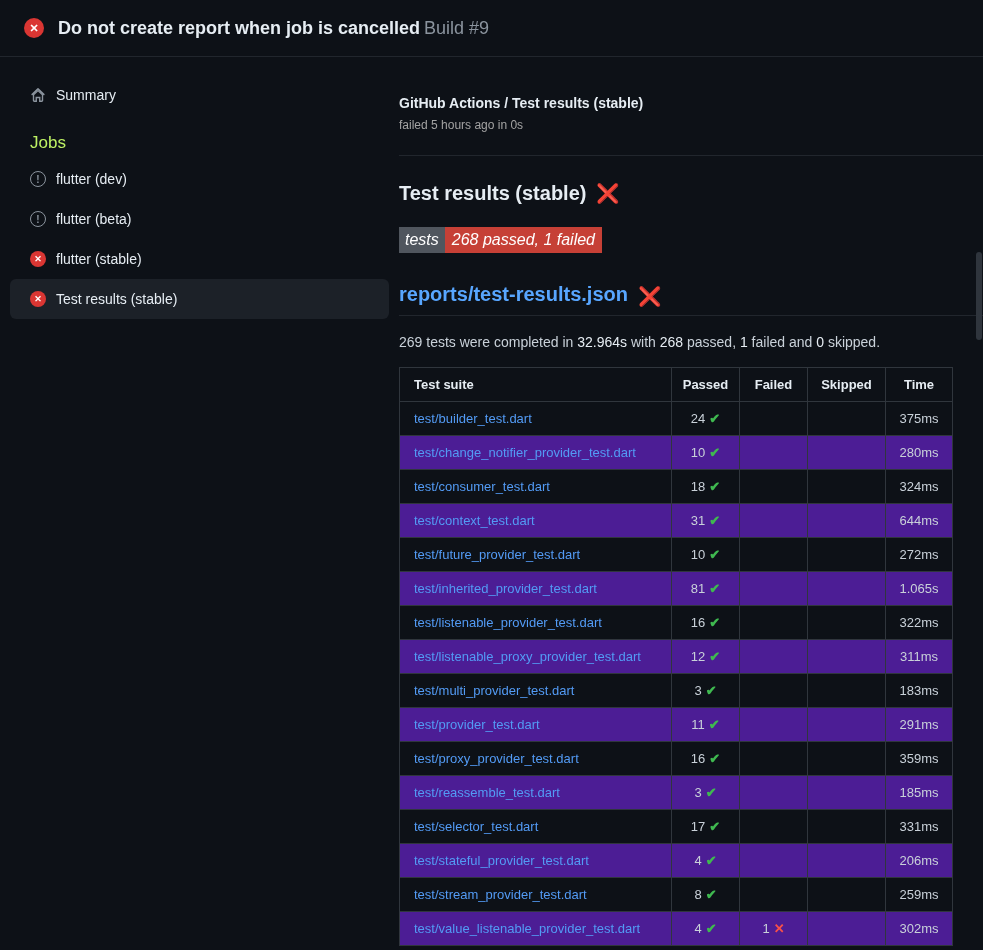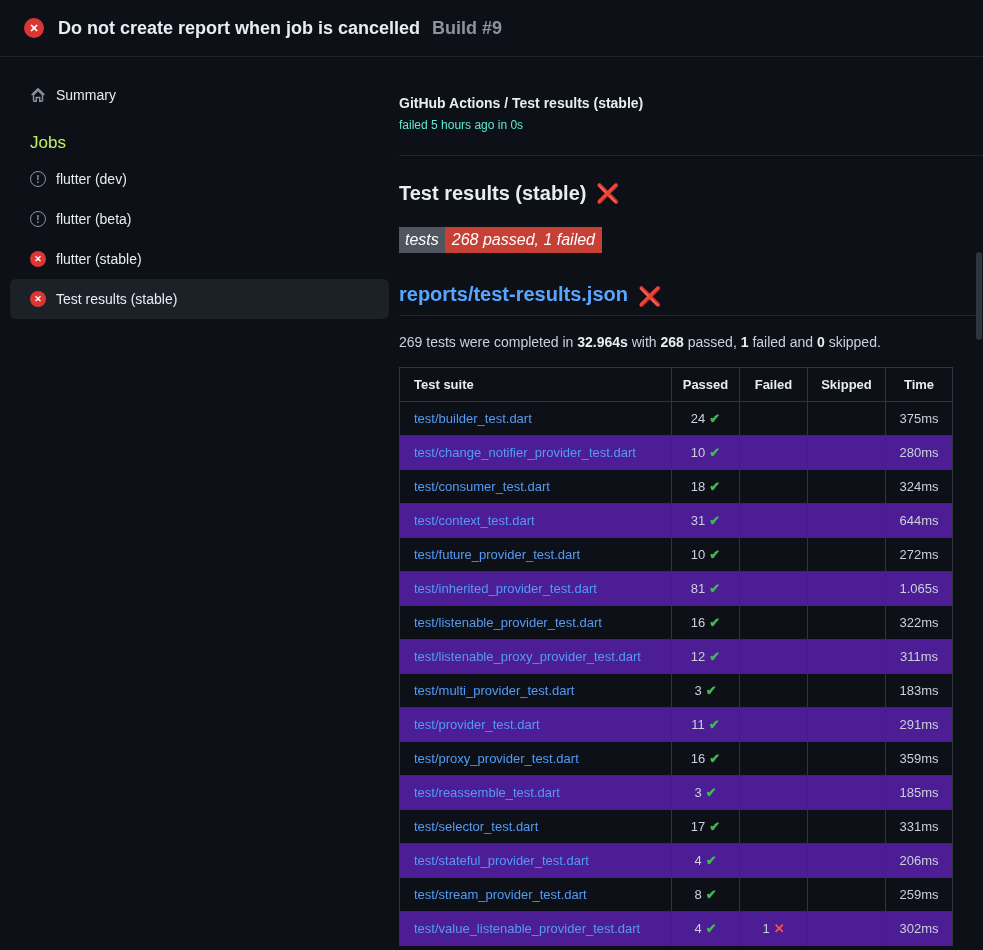--- a/index.html
+++ b/index.html
@@ -20,21 +20,21 @@
     border-bottom: 1px solid #21262d;
   }
   .circle-icon {
     border-radius: 50%; display: inline-flex;
     align-items: center; justify-content: center;
     flex-shrink: 0; font-weight: 700;
   }
   .circle-failed { background: #da3633; color: #fff; }
   .topbar .circle-icon { width: 20px; height: 20px; font-size: 11px; }
   .topbar-title { font-size: 18px; font-weight: 700; color: #e6edf3; }
-  .topbar-build { font-size: 18px; font-weight: 700; color: #8b949e; margin-left: 8px; }
+  .topbar-build { font-size: 18px; font-weight: 400; color: #8b949e; margin-left: 0; }
 
   
   .layout { display: flex; align-items: flex-start; }
 
   
   .sidebar { width: 399px; flex-shrink: 0; padding: 18px 10px 2px 10px; }
   .side-item {
     display: flex; align-items: center; gap: 10px;
     height: 40px; padding: 0 20px; border-radius: 6px;
     cursor: pointer; color: #e6edf3; font-size: 14px;
@@ -49,21 +49,21 @@
     border-radius: 50%; display: inline-flex; align-items: center; justify-content: center;
     border: 1.5px solid #8b949e; color: #8b949e; font-weight: 700; font-size: 10px;
     flex-shrink: 0;
   }
   .home-icon { width: 16px; height: 16px; flex-shrink: 0; }
   .home-icon svg { display: block; }
 
   
   .main { flex: 1; padding: 38px 31px 8px 0; min-width: 0; }
   .breadcrumb { font-weight: 700; color: #e6edf3; font-size: 14px; }
-  .status-line { color: #5eead4; font-size: 12px; margin-top: 7px; }
+  .status-line { color: #a3a3a3; font-size: 12px; margin-top: 7px; }
   .divider { border-top: 1px solid #21262d; margin-top: 23px; margin-right: -31px; }
 
   .section-heading {
     margin-top: 26px; font-size: 20px; font-weight: 700; color: #e6edf3;
     display: flex; align-items: center; gap: 10px;
   }
   .x-mark { color: #f85149; font-weight: 700; font-size: 19px; line-height: 1; }
 
   .badge {
     display: inline-flex; margin-top: 22px; font-size: 16px;
@@ -74,21 +74,21 @@
 
   .report-heading {
     margin-top: 30px; padding-bottom: 9px;
     border-bottom: 1px solid #21262d; margin-right: -31px;
     font-size: 20px; font-weight: 700;
     display: flex; align-items: flex-end; gap: 10px;
   }
   .report-heading a { color: #58a6ff; text-decoration: none; }
 
   .summary-line { margin-top: 18px; font-size: 14px; color: #c9d1d9; }
-  .summary-line .b { font-weight: 700; color: #e6edf3; }
+  .summary-line .b { font-weight: 400; color: #e6edf3; }
 
   
   table.results {
     margin-top: 17px; border-collapse: collapse; table-layout: fixed;
     width: 553px; font-size: 13px;
   }
   .results th, .results td {
     border: 1px solid #30363d; padding: 8px 10px; height: 34px;
   }
   .results th { color: #e6edf3; font-weight: 700; text-align: center; }

